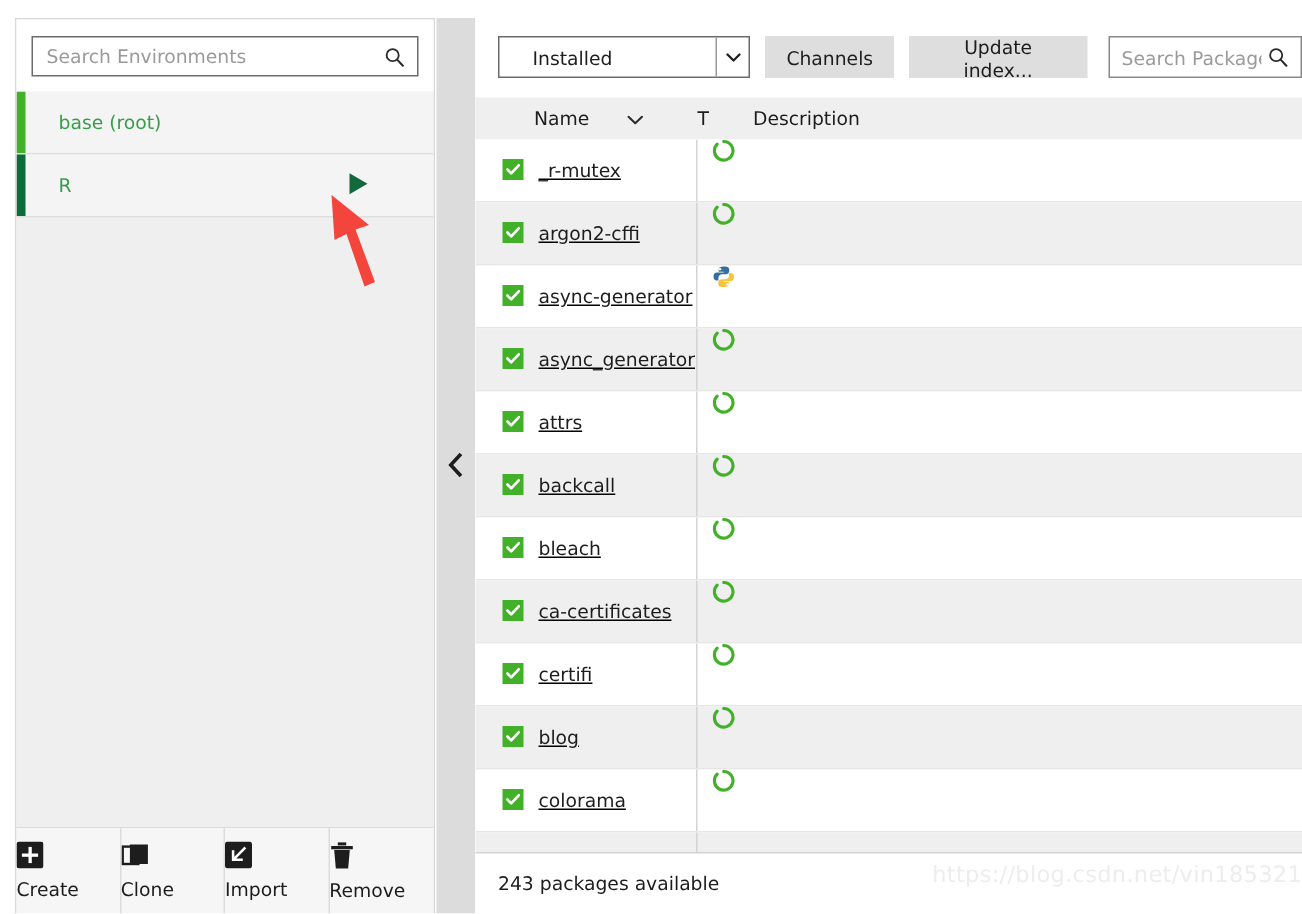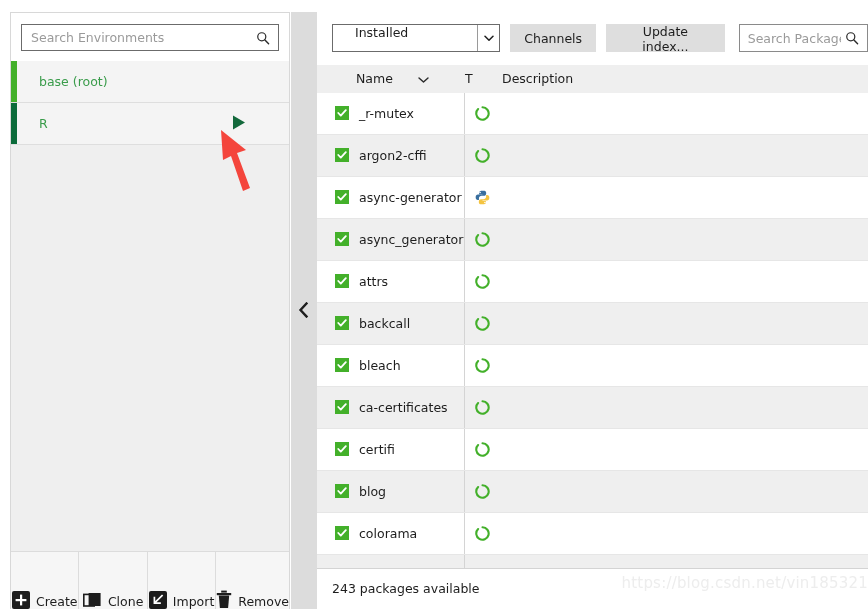--- a/index.html
+++ b/index.html
@@ -91,22 +91,22 @@
   
   #env-actions {
     height: 58px;
     background: #f6f6f6;
     border-top: 1px solid #dcdcdc;
     display: flex;
   }
   .env-action {
     flex: 1 1 25%;
     display: flex;
-    flex-direction: row;
-    align-items: flex-end;
+    flex-direction: column;
+    align-items: flex-start;
     justify-content: center;
     gap: 6px;
     border-right: 1px solid #dcdcdc;
     cursor: pointer;
   }
   .env-action:last-child { border-right: none; }
   .env-action .act-label {
     font-size: 12.5px;
     color: #1d1d1d;
   }
@@ -142,21 +142,21 @@
     padding: 0 0 0 15px;
     gap: 10px;
     background: #ffffff;
   }
   #filter-select {
     position: relative;
     width: 177px; height: 28px;
     border: 1px solid #6b6b6b;
     background: #ffffff;
     display: flex;
-    align-items: flex-start;
+    align-items: center;
     cursor: pointer;
   }
   #filter-select .sel-value {
     font-size: 12.5px;
     color: #1d1d1d;
     padding-left: 22px;
   }
   #filter-select .sel-arrow {
     position: absolute;
     right: 0; top: 0; bottom: 0;
@@ -213,24 +213,25 @@
 
   #pkg-list {
     flex: 1 1 auto;
     overflow: hidden;
     position: relative;
     background: #ffffff;
   }
   .pkg-row {
     height: 42px;
     display: flex;
-    align-items: center;
+    align-items: flex-start;
     background: #ffffff;
     border-bottom: 1px solid #e6e6e6;
     position: relative;
+    text-decoration: underline;
   }
   .pkg-row.alt { background: #efefef; }
   .pkg-cell-name {
     width: 148px;
     display: flex;
     align-items: center;
     gap: 10px;
     padding-left: 18px;
     height: 100%;
     border-right: 1px solid #d4d4d4;

